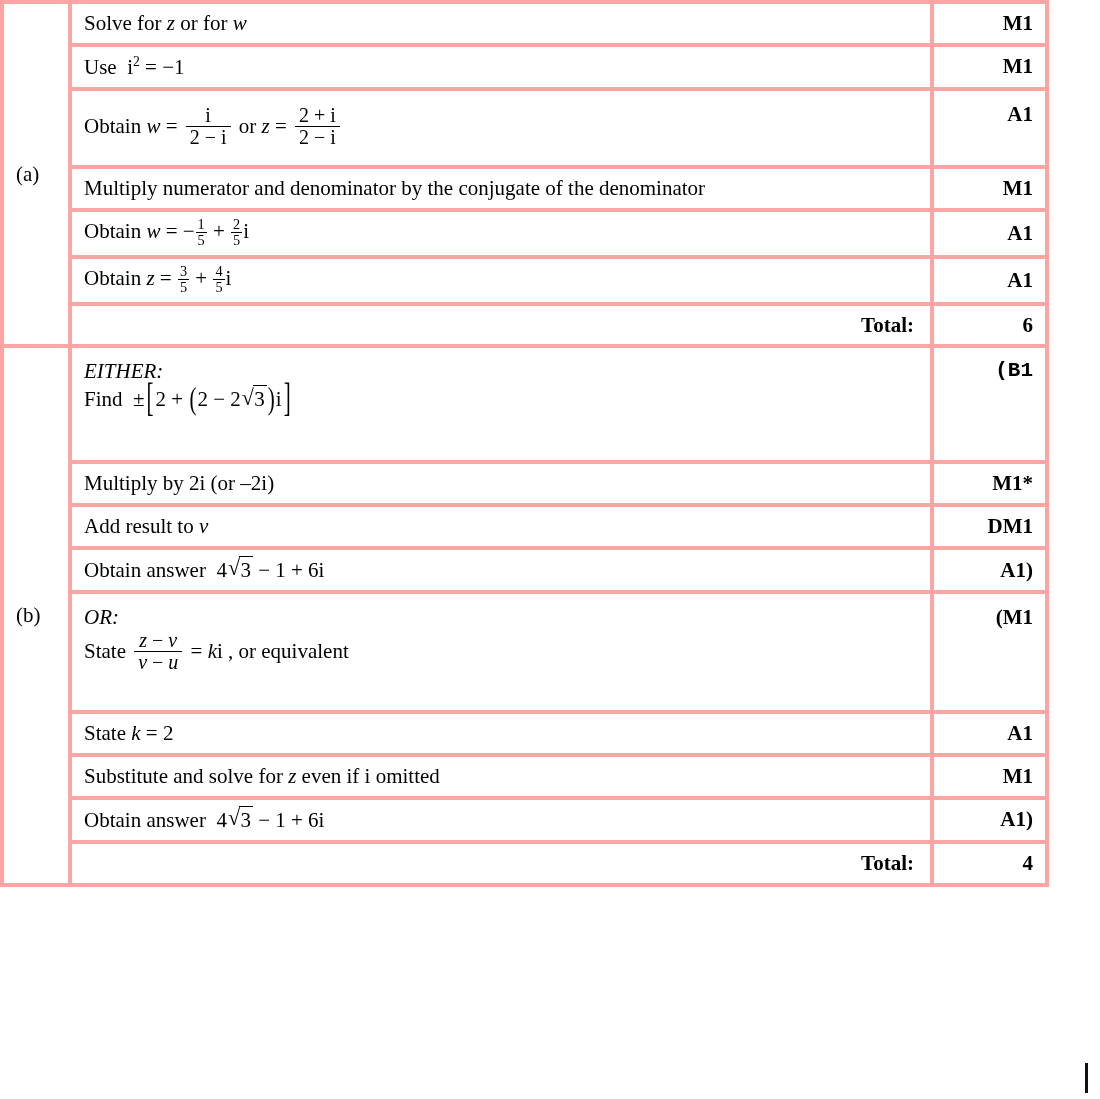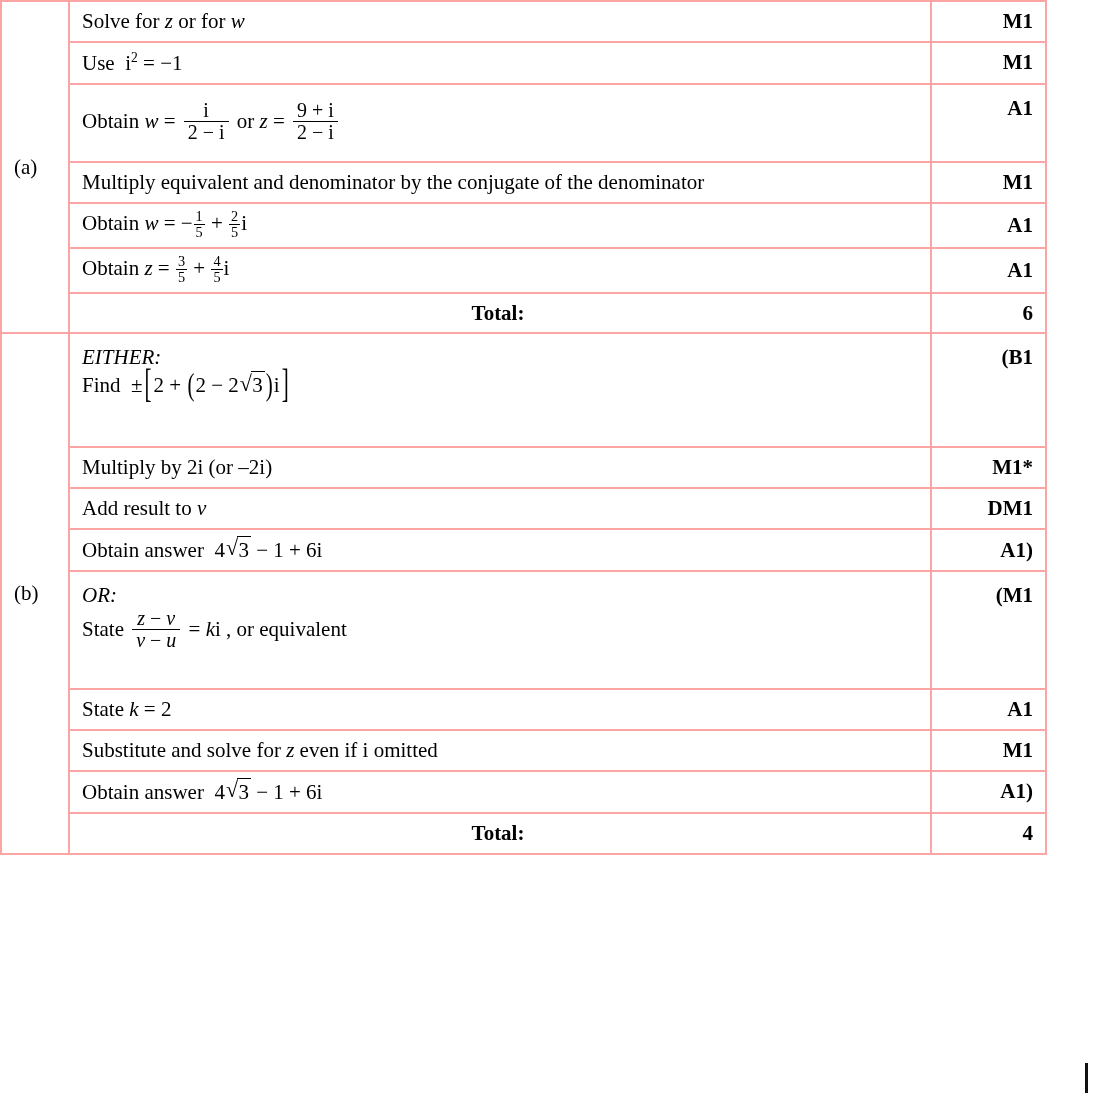--- a/index.html
+++ b/index.html
@@ -29,21 +29,21 @@
     border-collapse: collapse;
     table-layout: fixed;
     width: 1045px;
   }
 
   table.marks col.c-part  { width: 68px; }
   table.marks col.c-body  { width: 862px; }
   table.marks col.c-mark  { width: 115px; }
 
   table.marks td {
-    border: 2px solid #fca5a5;
+    border: 4px solid #fca5a5;
     vertical-align: middle;
     padding: 6px 12px;
     font-size: 21px;
     line-height: 1.28;
   }
 
   
   td.part {
     border-top: none;
     border-bottom: none;
@@ -63,21 +63,21 @@
   }
   td.mark {
     text-align: right;
     font-weight: bold;
     font-size: 21px;
     padding-right: 14px;
     white-space: nowrap;
     margin-left: 40px;
   }
   td.body.total {
-    text-align: center;
+    text-align: right;
     font-weight: bold;
     padding-right: 16px;
   }
 
   .ital { font-style: italic; }
   .var  { font-style: italic; font-family: "Liberation Serif", serif; }
 
   
   .frac {
     display: inline-block;
@@ -194,44 +194,44 @@
       <tr>
         <td class="part" rowspan="7">(a)</td>
         <td class="body">Solve for <span class="var">z</span> or for <span class="var">w</span></td>
         <td class="mark">M1</td>
       </tr>
       <tr>
         <td class="body">Use&nbsp; i<sup class="exp">2</sup> = −1</td>
         <td class="mark">M1</td>
       </tr>
       <tr class="row-tall">
-        <td class="body">Obtain <span class="var">w</span> = <span class="frac"><span class="num">i</span><span class="den">2 − i</span></span> or <span class="var">z</span> = <span class="frac"><span class="num">9 + i</span><span class="den">2 − i</span></span></td>
+        <td class="body">Obtain <span class="var">w</span> = <span class="frac"><span class="num">i</span><span class="den">2 − i</span></span> or <span class="var">z</span> = <span class="frac"><span class="num">2 + i</span><span class="den">2 − i</span></span></td>
         <td class="mark" style="vertical-align:top;padding-top:10px;">A1</td>
       </tr>
       <tr>
-        <td class="body">Multiply equivalent and denominator by the conjugate of the denominator</td>
+        <td class="body">Multiply numerator and denominator by the conjugate of the denominator</td>
         <td class="mark">M1</td>
       </tr>
       <tr>
         <td class="body">Obtain <span class="var">w</span> = −<span class="sfrac"><span class="num">1</span><span class="den">5</span></span> + <span class="sfrac"><span class="num">2</span><span class="den">5</span></span>i</td>
         <td class="mark">A1</td>
       </tr>
       <tr>
         <td class="body">Obtain <span class="var">z</span> = <span class="sfrac"><span class="num">3</span><span class="den">5</span></span> + <span class="sfrac"><span class="num">4</span><span class="den">5</span></span>i</td>
         <td class="mark">A1</td>
       </tr>
       <tr>
         <td class="body total">Total:</td>
         <td class="mark">6</td>
       </tr>
 
       <tr>
         <td class="part sectionline" rowspan="9">(b)</td>
         <td class="body two-line-cell row-xtall" style="height:96px;vertical-align:top;padding-top:10px;"><span class="ital">EITHER:</span><br>Find &nbsp;±<span class="brk">[</span>2 + <span class="brk-sm">(</span>2 − 2<span class="sqrt"><span class="rad">3</span></span><span class="brk-sm">)</span>i<span class="brk">]</span></td>
-        <td class="mark" style="vertical-align:top;padding-top:10px;">(B1</td>
+        <td class="mark" style="vertical-align:top;padding-top:10px;font-family:Liberation Mono, monospace;">(B1</td>
       </tr>
       <tr>
         <td class="body">Multiply by 2i (or –2i)</td>
         <td class="mark">M1*</td>
       </tr>
       <tr>
         <td class="body">Add result to <span class="var">v</span></td>
         <td class="mark">DM1</td>
       </tr>
       <tr>

